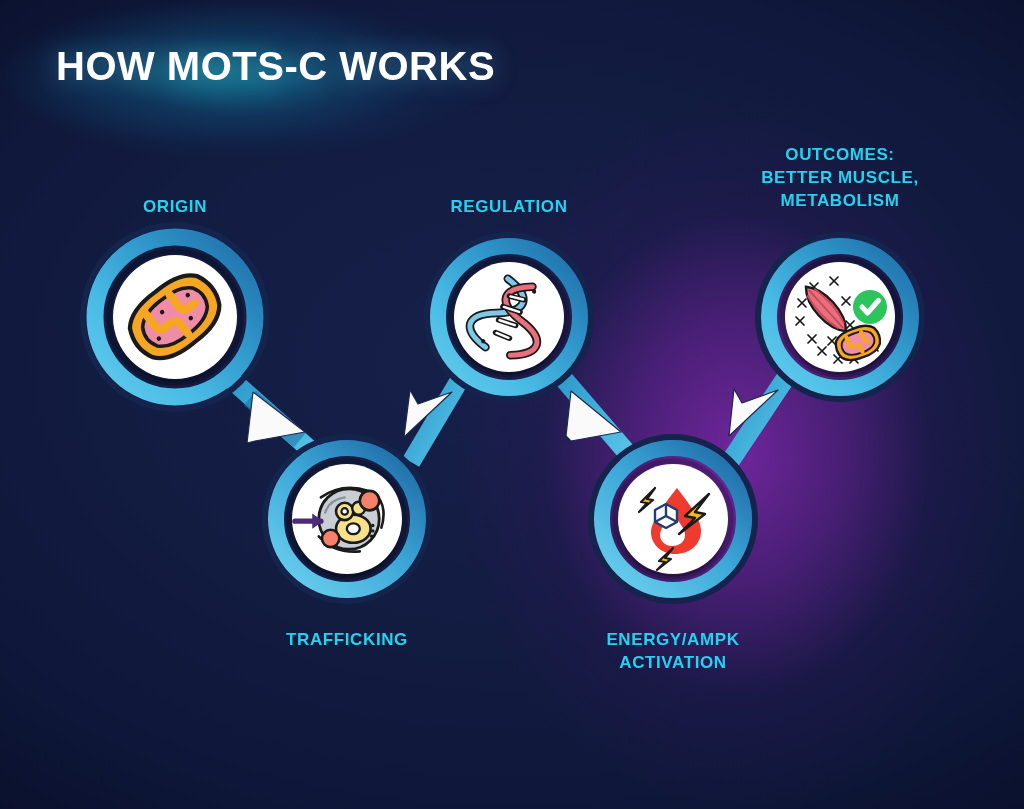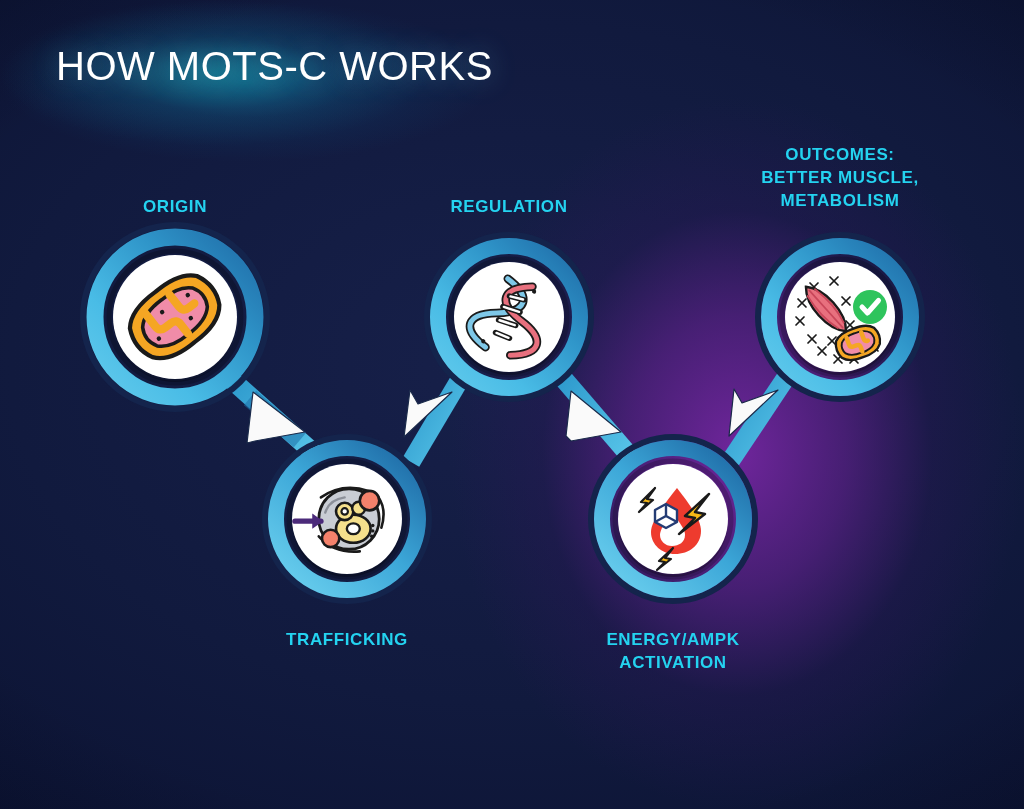--- a/index.html
+++ b/index.html
@@ -22,21 +22,21 @@
   .bg-teal{
     background:radial-gradient(closest-side at 21% 9%, rgba(24,160,170,0.45) 0%, rgba(20,120,150,0.18) 50%, rgba(0,0,0,0) 100%);
   }
   .bg-vig{
     background:radial-gradient(115% 95% at 50% 50%, rgba(0,0,0,0) 55%, rgba(4,7,22,0.55) 88%, rgba(3,5,18,0.85) 100%);
   }
 
   
   #title{
     position:absolute;left:56px;top:44px;
-    font-size:40px;font-weight:normal;letter-spacing:0.5px;
+    font-size:40px;font-weight:bold;letter-spacing:0.5px;
     color:#ffffff;text-transform:uppercase;
     text-shadow:0 0 26px rgba(90,200,230,0.45);
     white-space:nowrap;
   }
 
   
   #diagram{position:absolute;left:0;top:0;width:1024px;height:809px;}
 
   .node-label{
     font-family:"Liberation Sans","DejaVu Sans",sans-serif;

